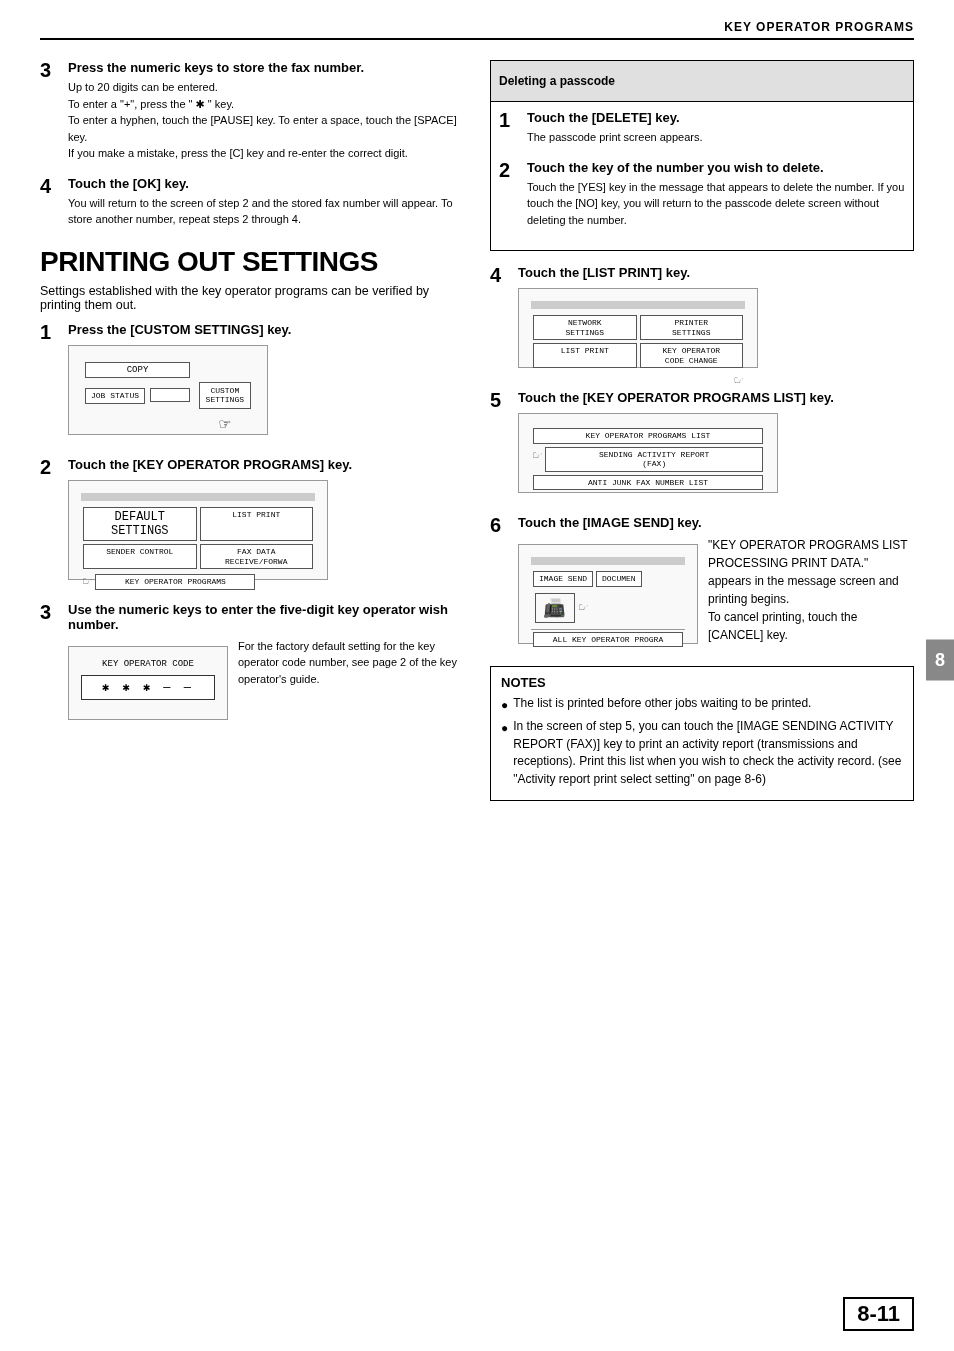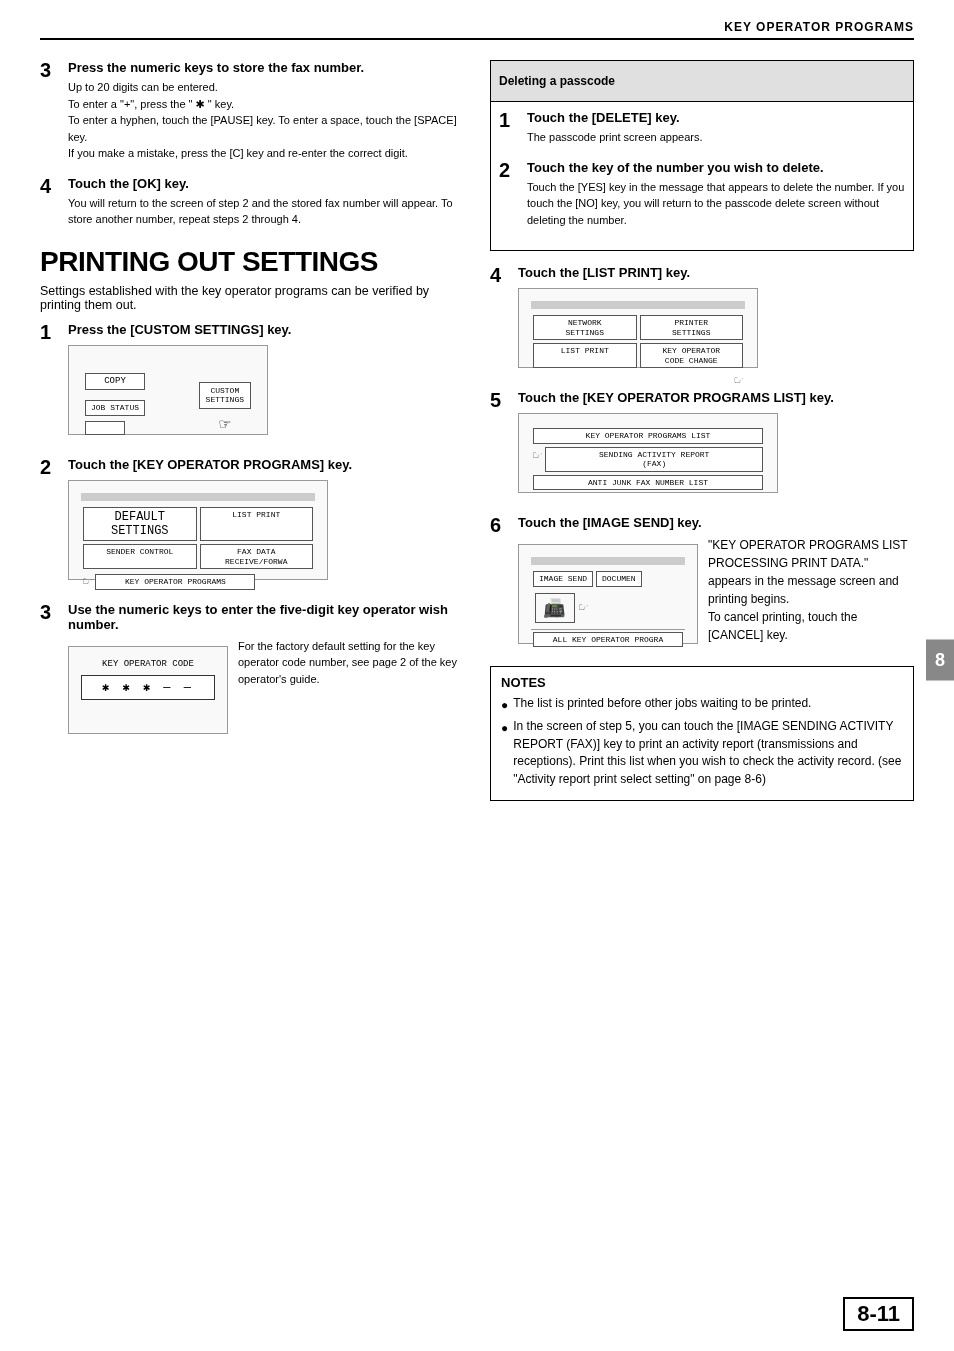--- a/index.html
+++ b/index.html
@@ -105,21 +105,21 @@
     .diagram-copy {
       width: 200px;
       height: 90px;
     }
     .diagram-kop {
       width: 260px;
       height: 100px;
     }
     .diagram-code {
       width: 200px;
-      height: 88px;
+      height: 74px;
       text-align: center;
     }
     .diagram-list-print {
       width: 240px;
       height: 80px;
     }
     .diagram-kop-list {
       width: 260px;
       height: 80px;
     }
@@ -229,24 +229,24 @@
 
         <div class="section-title">PRINTING OUT SETTINGS</div>
         <div class="section-desc">Settings established with the key operator programs can be verified by printing them out.</div>
 
         <div class="step">
           <div class="step-number">1</div>
           <div class="step-content">
             <div class="step-title">Press the [CUSTOM SETTINGS] key.</div>
 
             <div class="diagram diagram-copy">
-              <div style="display:flex; justify-content:space-between; align-items:flex-end; padding:4px;">
+              <div style="display:flex; justify-content:space-between; align-items:flex-start; padding:4px;">
                 <div style="display:flex; flex-direction:column; gap:6px;">
                   <div class="diag-btn">COPY</div>
-                  <div style="display:flex; flex-direction:column; gap:5px; margin-top:4px;">
+                  <div style="display:flex; flex-direction:row; gap:5px; margin-top:4px;">
                     <div class="diag-btn" style="font-size:8px;">JOB STATUS</div>
                     <div class="diag-btn" style="width:40px; height:14px;"></div>
                   </div>
                 </div>
                 <div style="display:flex; flex-direction:column; align-items:center; margin-top:20px;">
                   <div class="diag-btn" style="text-align:center; font-size:8px; padding:3px 6px;">CUSTOM<br>SETTINGS</div>
                   <div style="font-size:18px; margin-top:4px;">☞</div>
                 </div>
               </div>
             </div>

